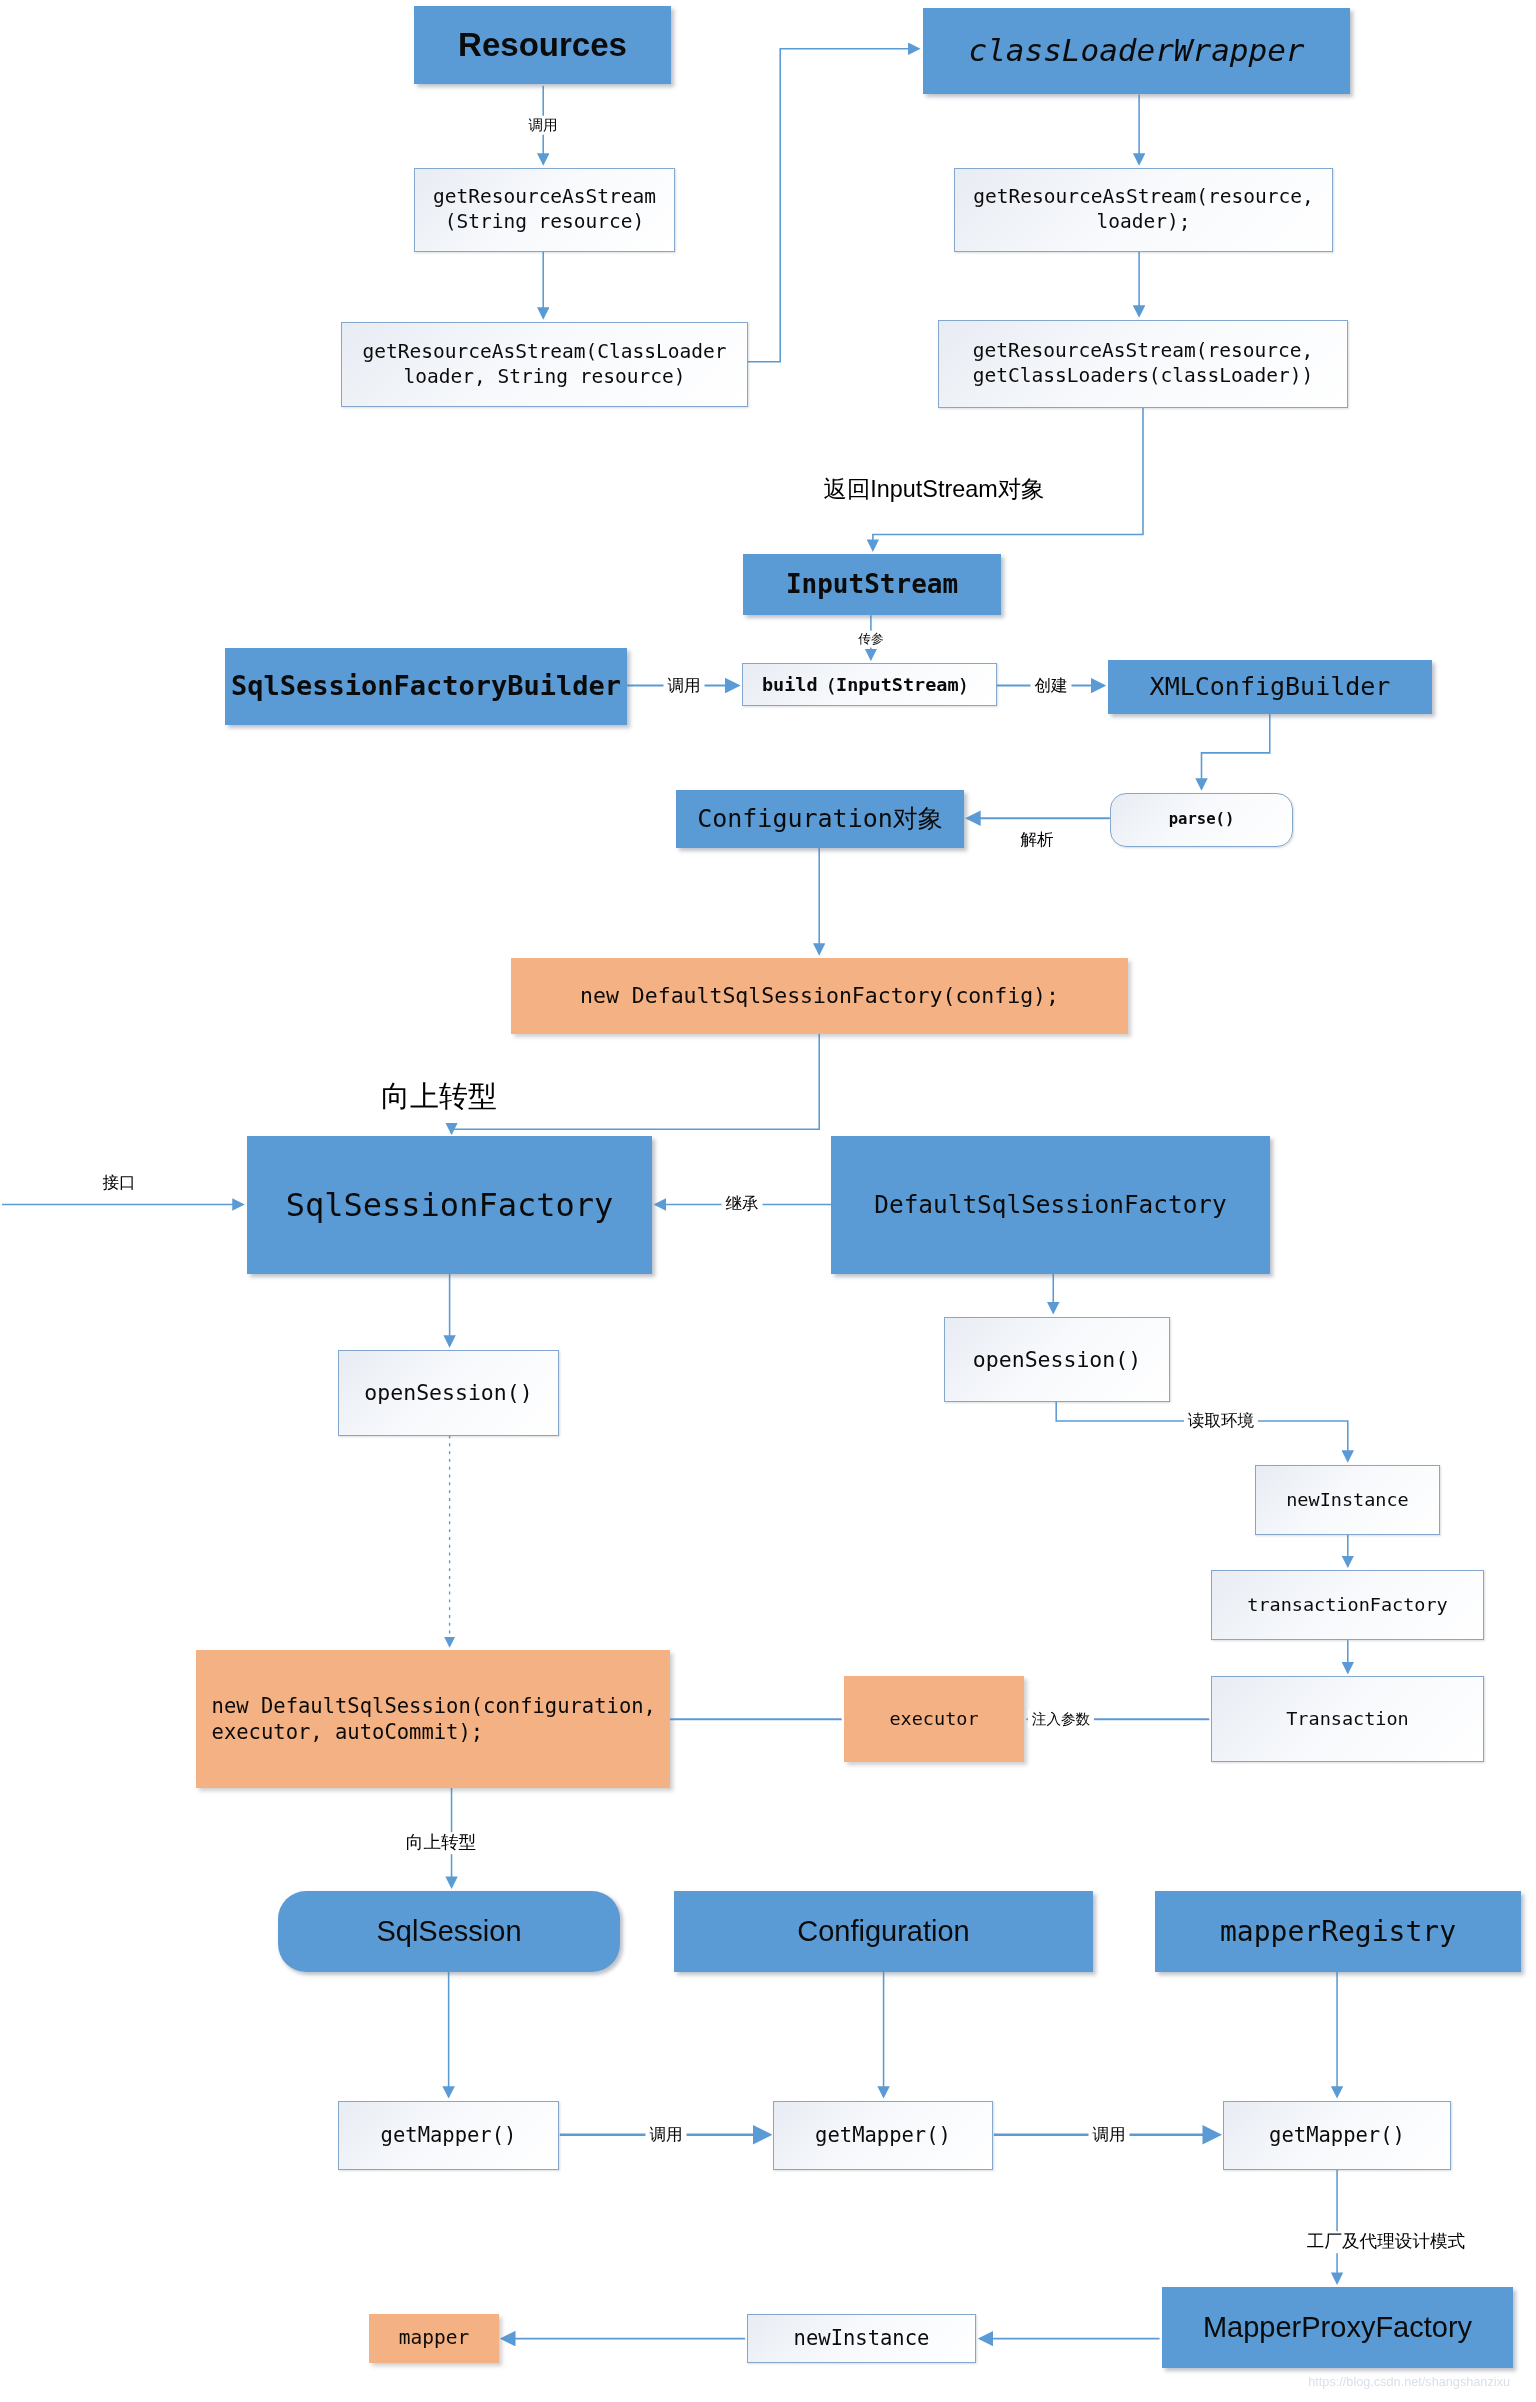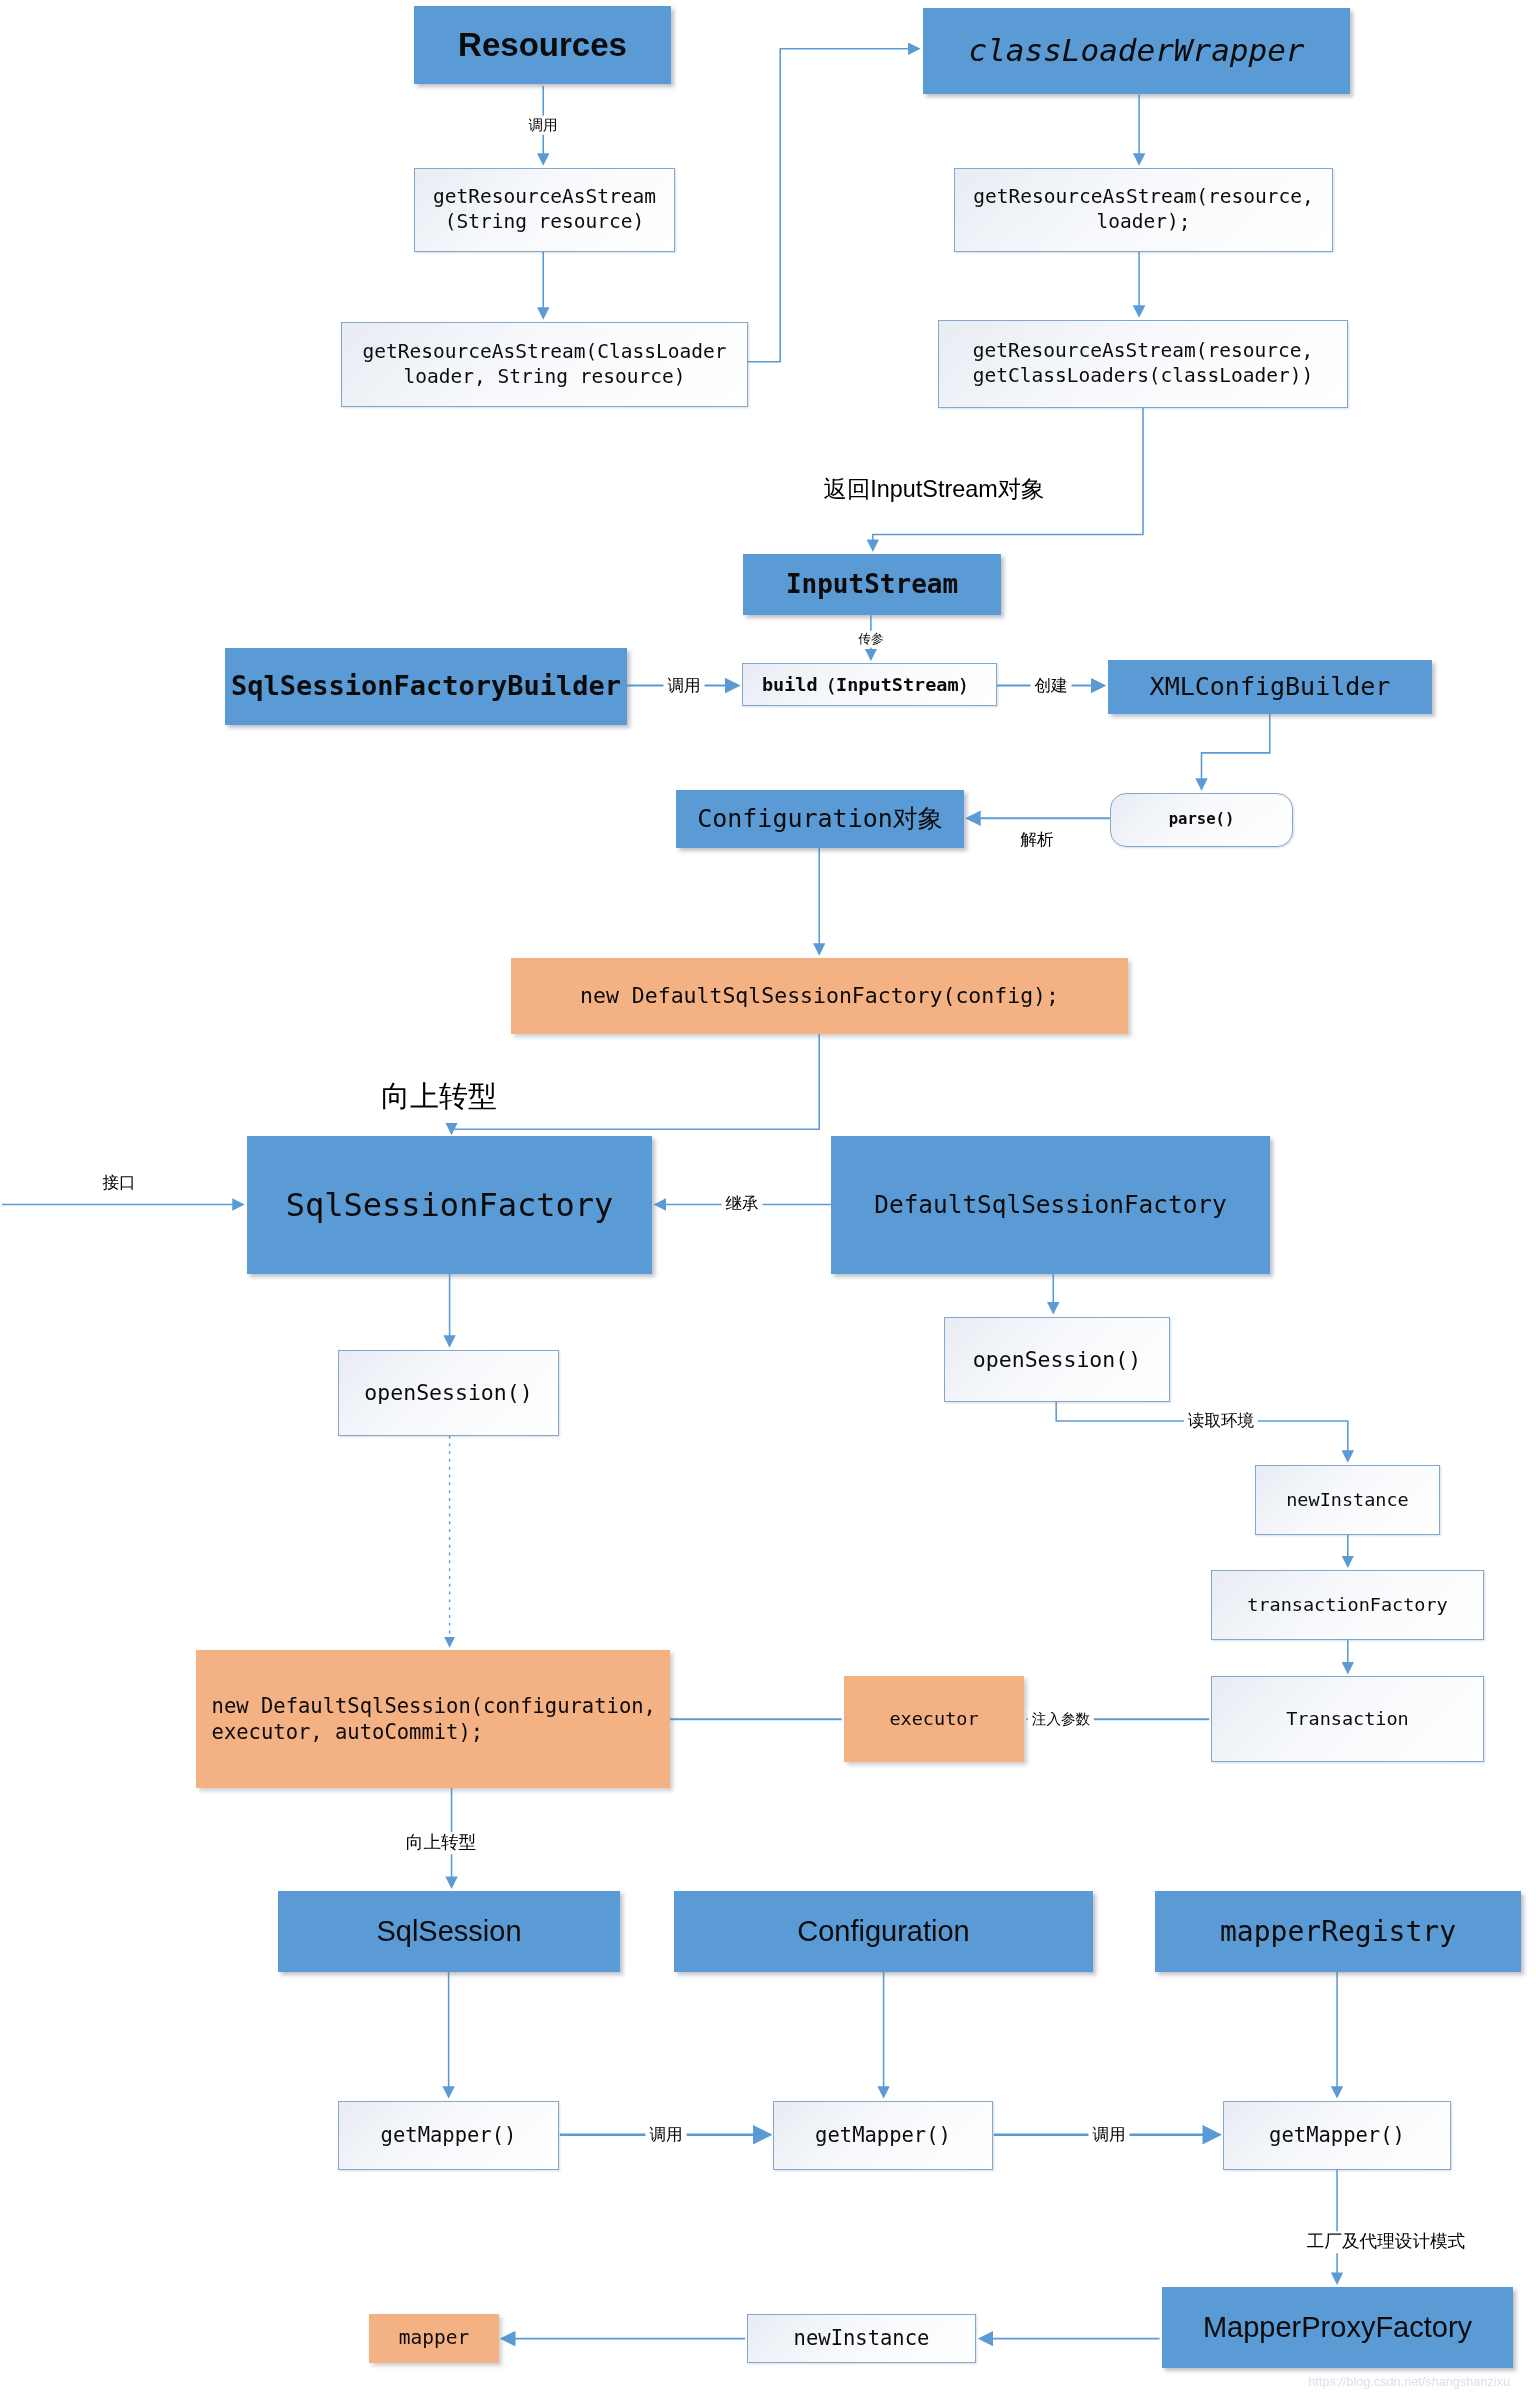--- a/index.html
+++ b/index.html
@@ -89,21 +89,21 @@
       <div class="node blue f-mono" style="left: 247px; top: 1136px; width: 405px; height: 138px; font-size: 32px;">SqlSessionFactory</div>
       <div class="node blue f-mono" style="left: 831px; top: 1136px; width: 439px; height: 138px; font-size: 24.4px;">DefaultSqlSessionFactory</div>
       <div class="node white f-mono" style="left: 338px; top: 1350px; width: 221px; height: 86px; font-size: 21.5px;">openSession()</div>
       <div class="node white f-mono" style="left: 944px; top: 1317px; width: 226px; height: 85px; font-size: 21.5px;">openSession()</div>
       <div class="node white f-mono" style="left: 1255px; top: 1465px; width: 185px; height: 70px; font-size: 18.5px;">newInstance</div>
       <div class="node white f-mono" style="left: 1211px; top: 1570px; width: 273px; height: 70px; font-size: 18.5px;">transactionFactory</div>
       <div class="node white f-mono" style="left: 1211px; top: 1676px; width: 273px; height: 86px; font-size: 18.5px;">Transaction</div>
       <div class="node orange f-mono" style="left: 844px; top: 1676px; width: 180px; height: 86px; font-size: 18.5px;">executor</div>
       <div class="node orange left f-mono" style="left: 148px; top: 1650px; width: 474px; height: 138px; font-size: 20.5px; margin-left: 48px;">new DefaultSqlSession(configuration,
 executor, autoCommit);</div>
-      <div class="node blue f-sans" style="left: 278px; top: 1891px; width: 342px; height: 81px; font-size: 29px;">SqlSession</div>
+      <div class="node blue f-sans" style="left: 278px; top: 1891px; width: 342px; height: 81px; font-size: 29px; border-radius: 28px;">SqlSession</div>
       <div class="node blue f-sans" style="left: 674px; top: 1891px; width: 419px; height: 81px; font-size: 29px;">Configuration</div>
       <div class="node blue f-mono" style="left: 1155px; top: 1891px; width: 366px; height: 81px; font-size: 28px;">mapperRegistry</div>
       <div class="node white f-mono" style="left: 338px; top: 2101px; width: 221px; height: 69px; font-size: 20.5px;">getMapper()</div>
       <div class="node white f-mono" style="left: 773px; top: 2101px; width: 220px; height: 69px; font-size: 20.5px;">getMapper()</div>
       <div class="node white f-mono" style="left: 1223px; top: 2101px; width: 228px; height: 69px; font-size: 20.5px;">getMapper()</div>
       <div class="node blue f-sans" style="left: 1162px; top: 2287px; width: 351px; height: 81px; font-size: 29px;">MapperProxyFactory</div>
       <div class="node white f-mono" style="left: 747px; top: 2314px; width: 229px; height: 49px; font-size: 20.5px;">newInstance</div>
       <div class="node orange f-mono" style="left: 369px; top: 2314px; width: 130px; height: 49px; font-size: 19.5px;">mapper</div>
     </div>
   <div id="labels">

